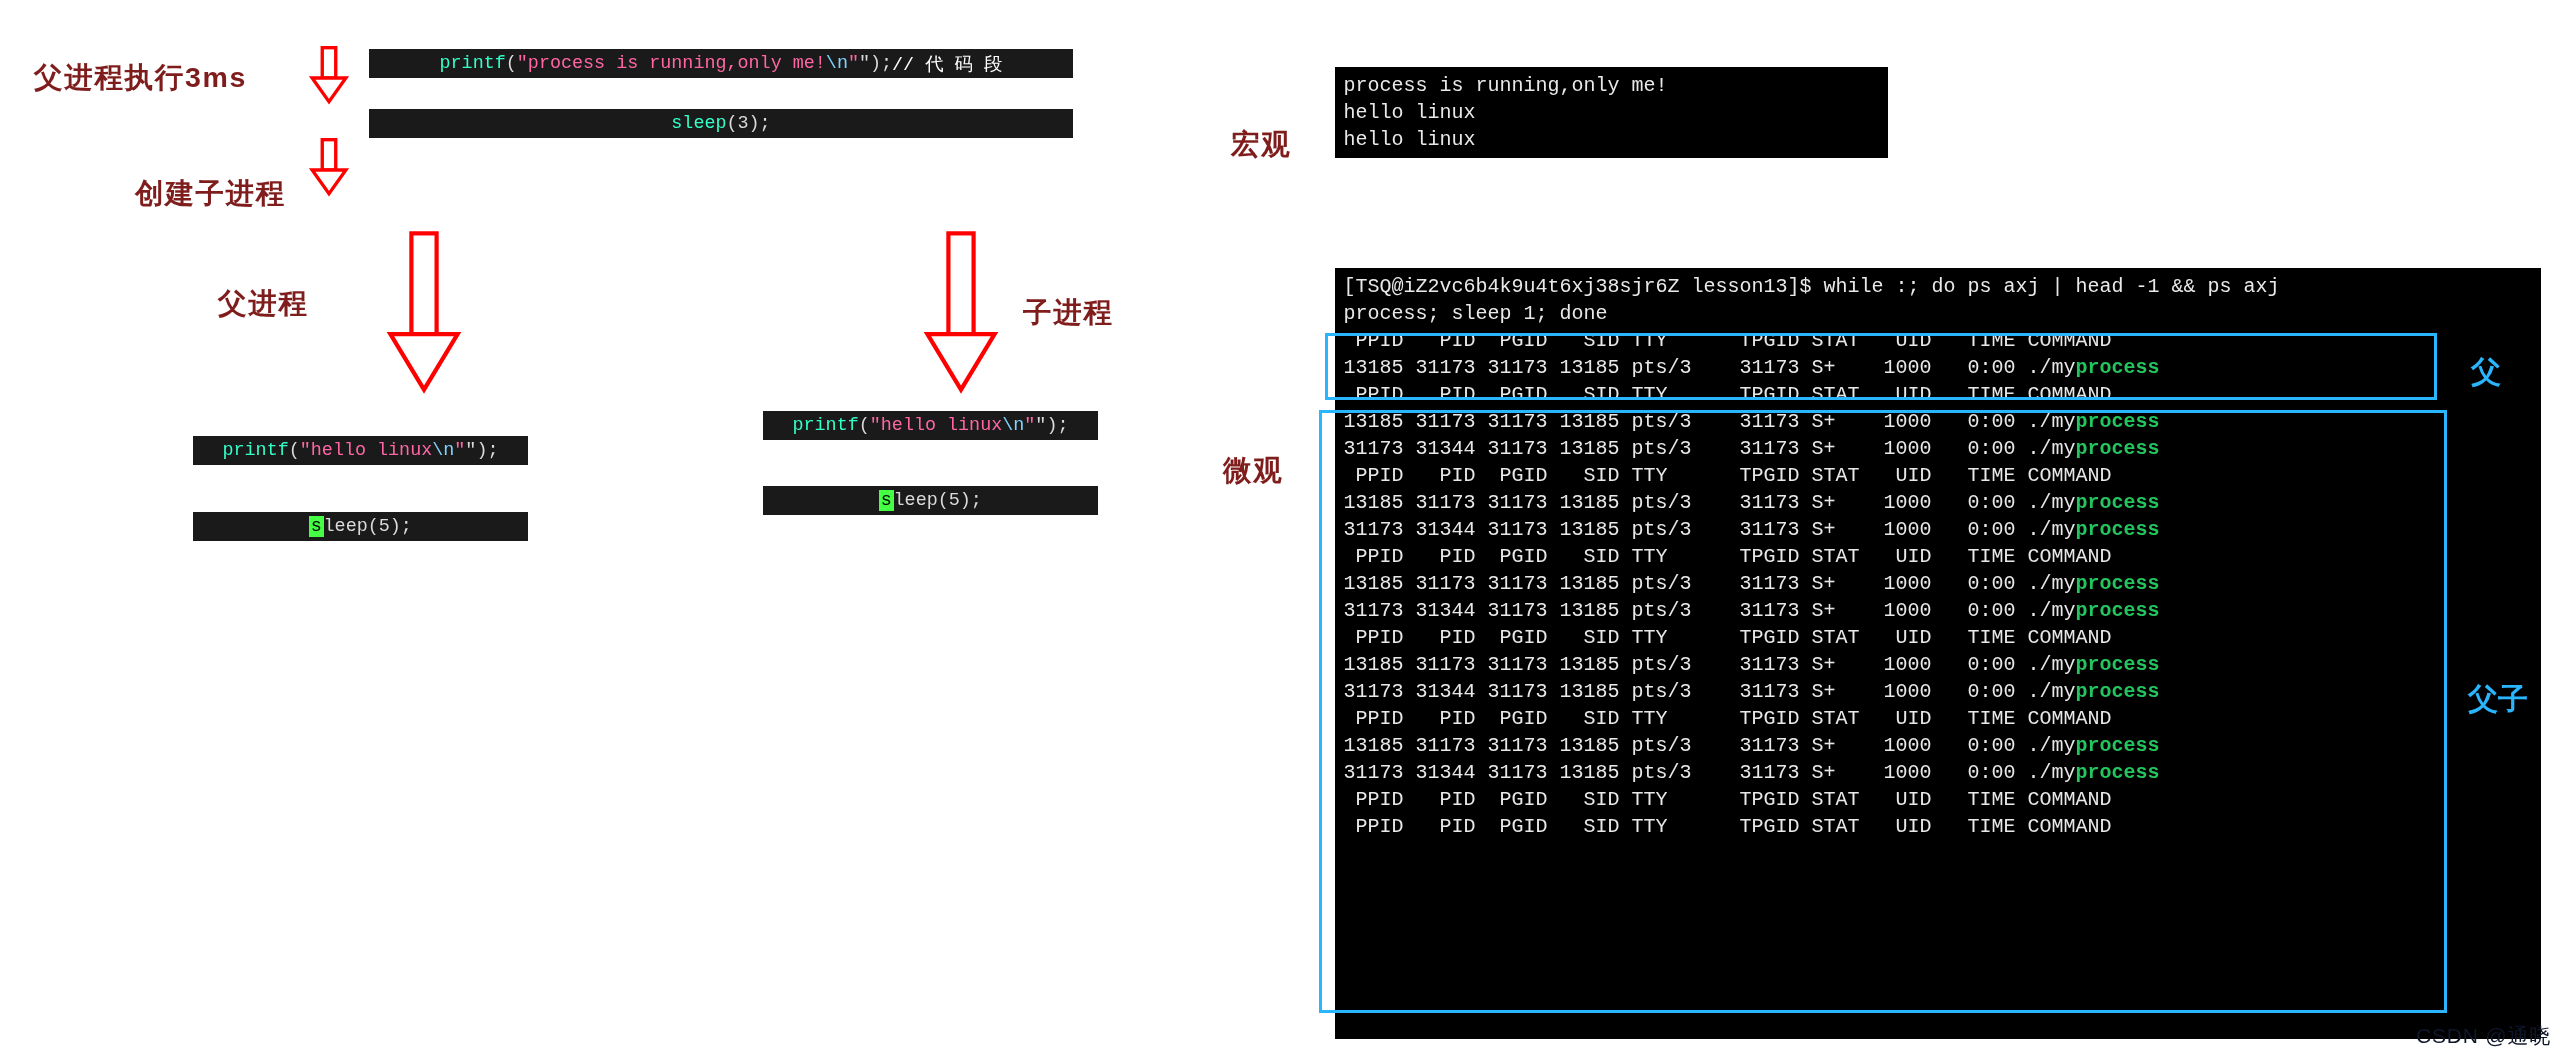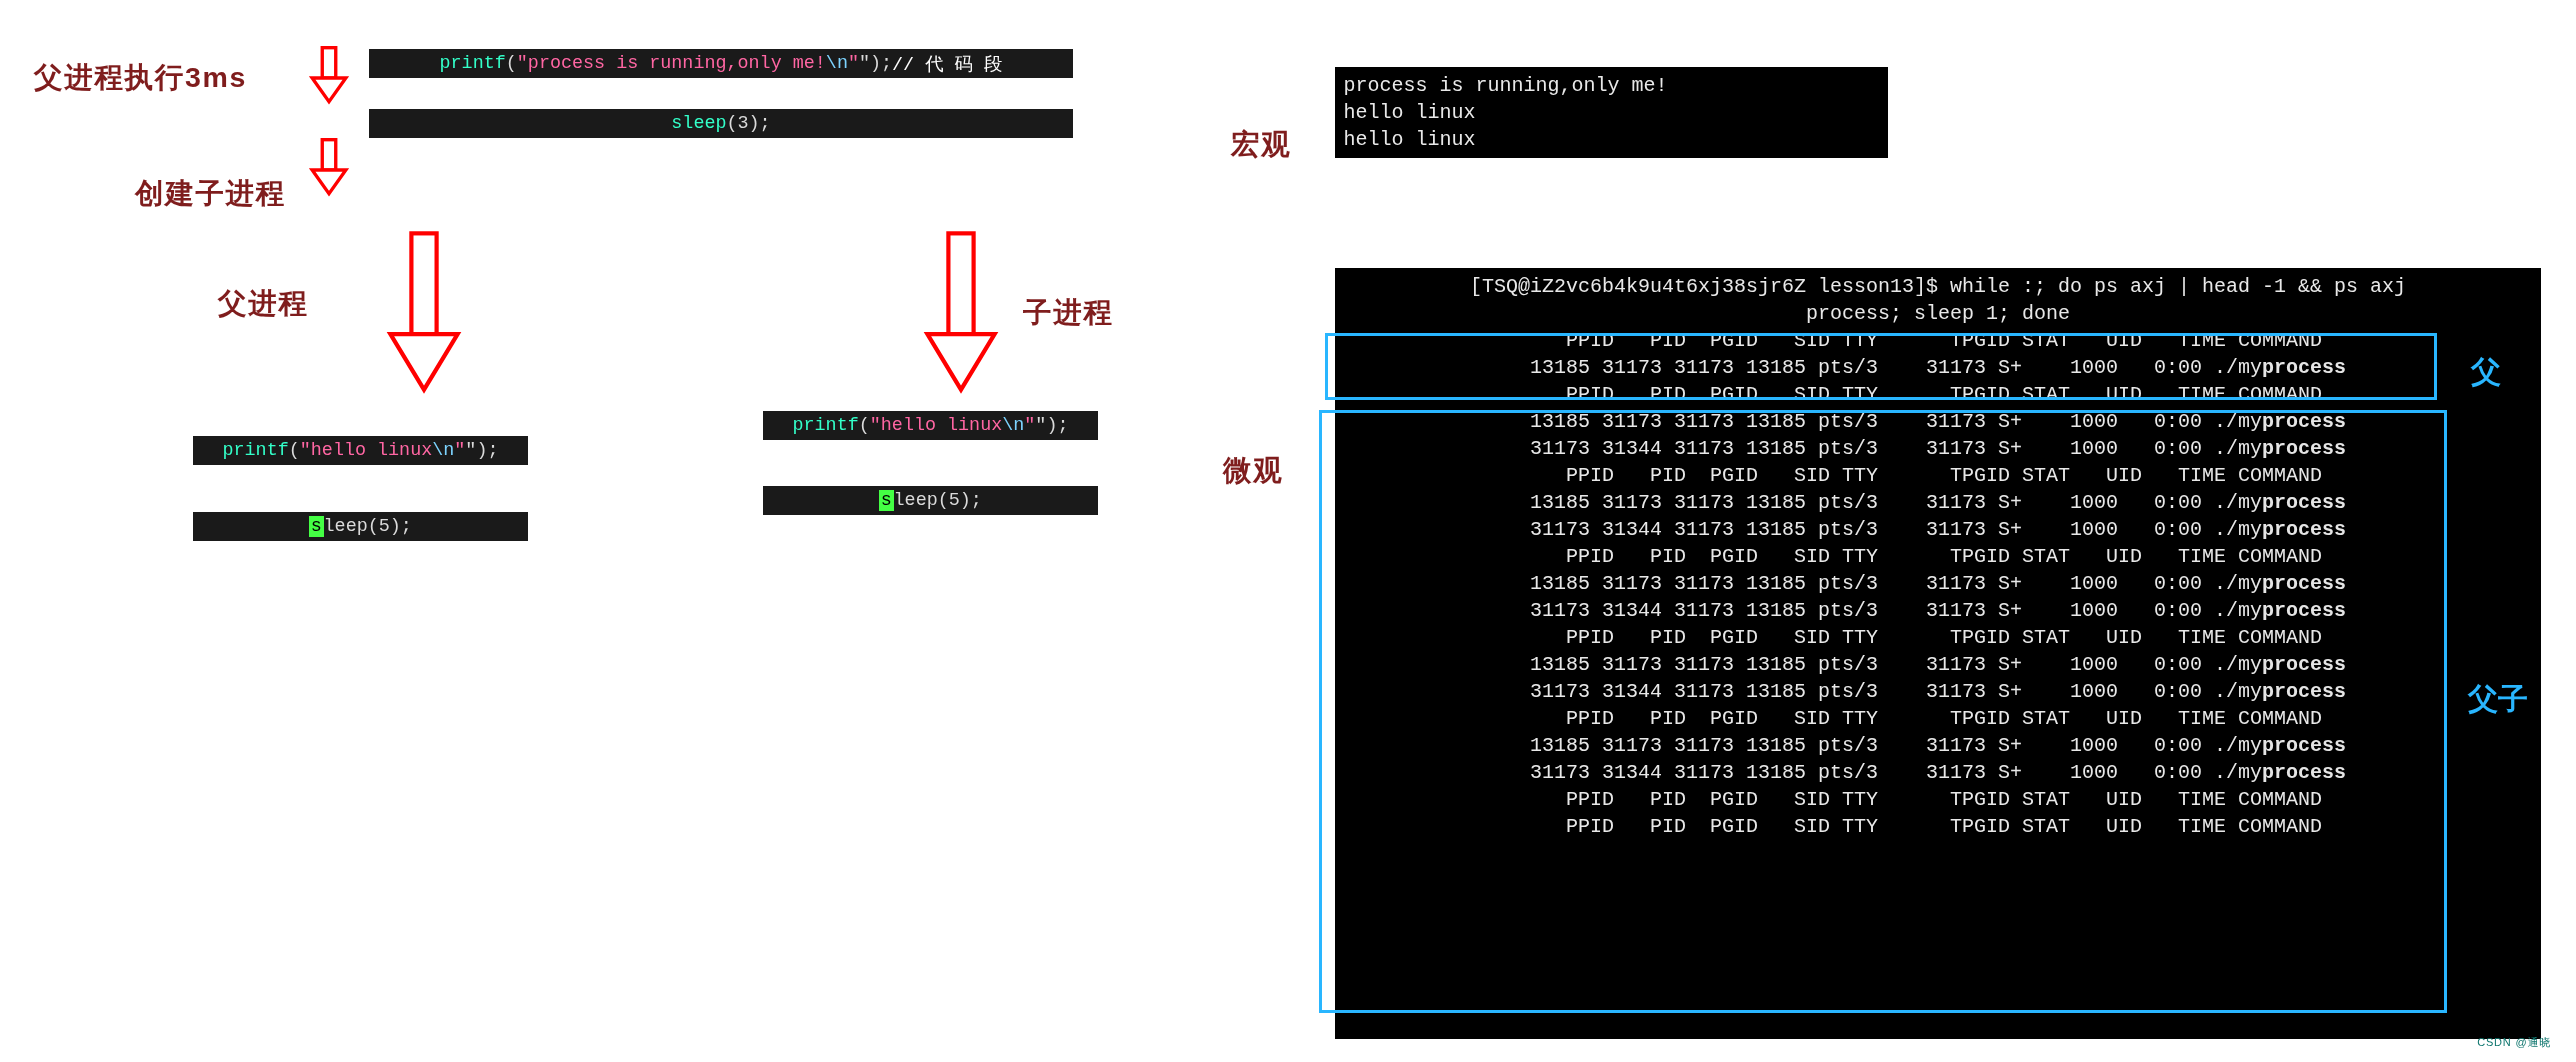--- a/index.html
+++ b/index.html
@@ -52,40 +52,40 @@
   .term {
     position: absolute;
     background: #000;
     color: #e8e8e8;
     font-family: "Consolas","Courier New",monospace;
     font-size: 20px;
     line-height: 1.35;
     white-space: pre;
     padding: 5px 8.4px;
   }
-  .term .orange { color:#e5e5e5; font-weight:bold; }
+  .term .orange { color:#22c55e; font-weight:bold; }
   .term .grey   { color:#9aa0a6; }
 
   .blue-box {
     position: absolute;
     border: 3.4px solid #29b6ff;
     background: transparent;
   }
   .blue-label {
     position: absolute;
     color: #29b6ff;
     font-size: 30px;
     font-weight: bold;
   }
 
   .watermark {
     position: absolute;
     right: 25px; bottom: 11.7px;
-    color: #0f766e;
-    font-size: 11px;
+    color: #0f172a;
+    font-size: 21px;
     letter-spacing: 0.8px;
   }
 </style>
 </head>
 <body>
 
 <div class="left-area">
 
   <div class="red-label" style="left:0px; top:25px;">父进程执行3ms</div>
 
@@ -138,21 +138,21 @@
 </div>
 
 <div class="red-label" style="left:1231px; top:126px;">宏观</div>
 
 <div class="term" style="left:1335px; top:67px; width:553px;" id="term1"><span class="grey"></span>process is running,only me!
 hello linux
 hello linux</div>
 
 <div class="red-label" style="left:1223px; top:452px;">微观</div>
 
-<div class="term" style="left:1335px; top:268px; width:1206px; height:771px;text-align:center;" id="term2">[TSQ@iZ2vc6b4k9u4t6xj38sjr6Z lesson13]$ while :; do ps axj | head -1 &amp;&amp; ps axj
+<div class="term" style="left:1335px; top:268px; width:1206px; height:771px;" id="term2">[TSQ@iZ2vc6b4k9u4t6xj38sjr6Z lesson13]$ while :; do ps axj | head -1 &amp;&amp; ps axj
 process; sleep 1; done
  PPID   PID  PGID   SID TTY      TPGID STAT   UID   TIME COMMAND
 13185 31173 31173 13185 pts/3    31173 S+    1000   0:00 ./my<span class="orange">process</span>
  PPID   PID  PGID   SID TTY      TPGID STAT   UID   TIME COMMAND
 13185 31173 31173 13185 pts/3    31173 S+    1000   0:00 ./my<span class="orange">process</span>
 31173 31344 31173 13185 pts/3    31173 S+    1000   0:00 ./my<span class="orange">process</span>
  PPID   PID  PGID   SID TTY      TPGID STAT   UID   TIME COMMAND
 13185 31173 31173 13185 pts/3    31173 S+    1000   0:00 ./my<span class="orange">process</span>
 31173 31344 31173 13185 pts/3    31173 S+    1000   0:00 ./my<span class="orange">process</span>
  PPID   PID  PGID   SID TTY      TPGID STAT   UID   TIME COMMAND

